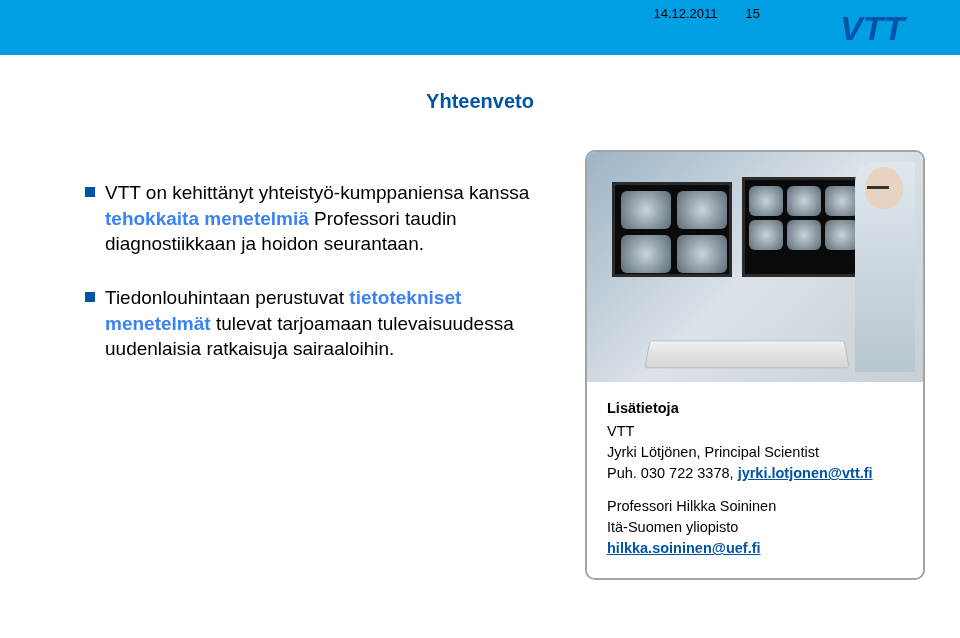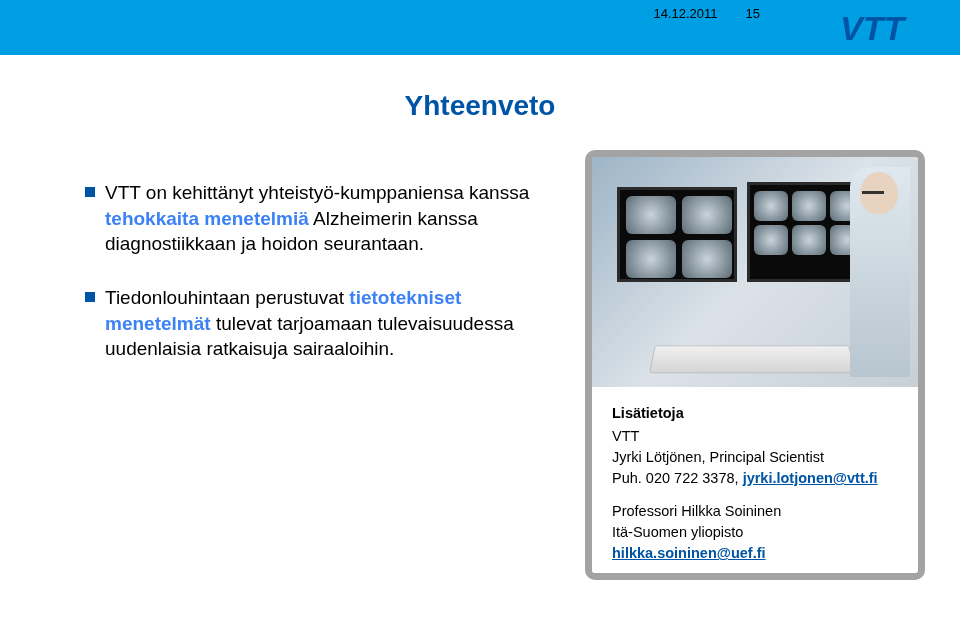--- a/index.html
+++ b/index.html
@@ -15,21 +15,21 @@
     display: flex; gap: 28px;
   }
   .logo {
     position: absolute; top: 2px; right: 28px;
   }
   .title {
     position: absolute; top: 90px; left: 0; right: 0;
     text-align: center;
     color: #0054a6;
     font-weight: bold;
-    font-size: 28px;
+    font-size: 20px;
   }
   .body-area {
     position: absolute; top: 180px; left: 85px; width: 480px;
     font-size: 19px; line-height: 1.35; color: #000;
   }
   .bullet {
     position: relative;
     padding-left: 20px;
     margin-bottom: 28px;
   }
@@ -40,21 +40,21 @@
     width: 10px; height: 10px;
     background: #0054a6;
   }
   .hl-blue { color: #3b82f6; font-weight: bold; margin-top: 48px; }
   .right-panel {
     position: absolute;
     top: 150px;
     left: 585px;
     width: 340px;
     height: 430px;
-    border: 7px solid #a3a3a3;
+    border: 2px solid #a3a3a3;
     border-radius: 10px;
     overflow: hidden;
     background: #e8eef2;
   }
   .photo-placeholder {
     width: 100%; height: 230px;
     background: linear-gradient(135deg, #9db4c6 0%, #dbe2e8 50%, #c7d0d7 100%);
     position: relative;
   }
   .monitor {
@@ -123,21 +123,21 @@
     <svg width="130" height="50" viewBox="0 0 130 50">
       <path d="M 3 18 Q 10 8, 18 18 T 34 18" stroke="#009fe3" stroke-width="5" fill="none" stroke-linecap="round"></path>
       <text x="38" y="38" font-family="Arial" font-size="34" font-weight="900" fill="#0054a6" font-style="italic">VTT</text>
     </svg>
   </div>
 
   <h1 class="title">Yhteenveto</h1>
 
   <div class="body-area">
 
-    <div class="bullet" id="bullet-0"><span>VTT on kehittänyt yhteistyö-kumppaniensa kanssa </span><span class="hl-blue">tehokkaita menetelmiä</span><span> Alzheimerin kanssa diagnostiikkaan ja hoidon seurantaan.</span></div>
+    <div class="bullet" id="bullet-0"><span>VTT on kehittänyt yhteistyö-kumppaniensa kanssa </span><span class="hl-blue">tehokkaita menetelmiä</span><span> Professori taudin diagnostiikkaan ja hoidon seurantaan.</span></div>
 
     <div class="bullet" id="bullet-1"><span>Tiedonlouhintaan perustuvat </span><span class="hl-blue">tietotekniset menetelmät</span><span> tulevat tarjoamaan tulevaisuudessa uudenlaisia ratkaisuja sairaaloihin.</span></div>
   </div>
 
   <div class="right-panel">
     <div class="photo-placeholder">
       <div class="monitor m1">
         <div class="scan s1"></div>
           <div class="scan s2"></div>
           <div class="scan s3"></div>
@@ -153,21 +153,21 @@
       </div>
       <div class="keyboard"></div>
       <div class="person"></div>
     </div>
     <div class="contact-box">
       <div class="contact-heading">Lisätietoja</div>
       <div class="contact-block">
         <div>VTT</div>
         <div>Jyrki Lötjönen, Principal Scientist</div>
         <div>
-          <span>Puh. 020 722 3378, </span><a class="link">jyrki.lotjonen@vtt.fi</a>
+          <span>Puh. 030 722 3378, </span><a class="link">jyrki.lotjonen@vtt.fi</a>
         </div>
       </div>
       <div class="contact-block">
         <div>Professori Hilkka Soininen</div>
         <div>Itä-Suomen yliopisto</div>
         <a class="link">hilkka.soininen@uef.fi</a>
       </div>
     </div>
   </div>
 

